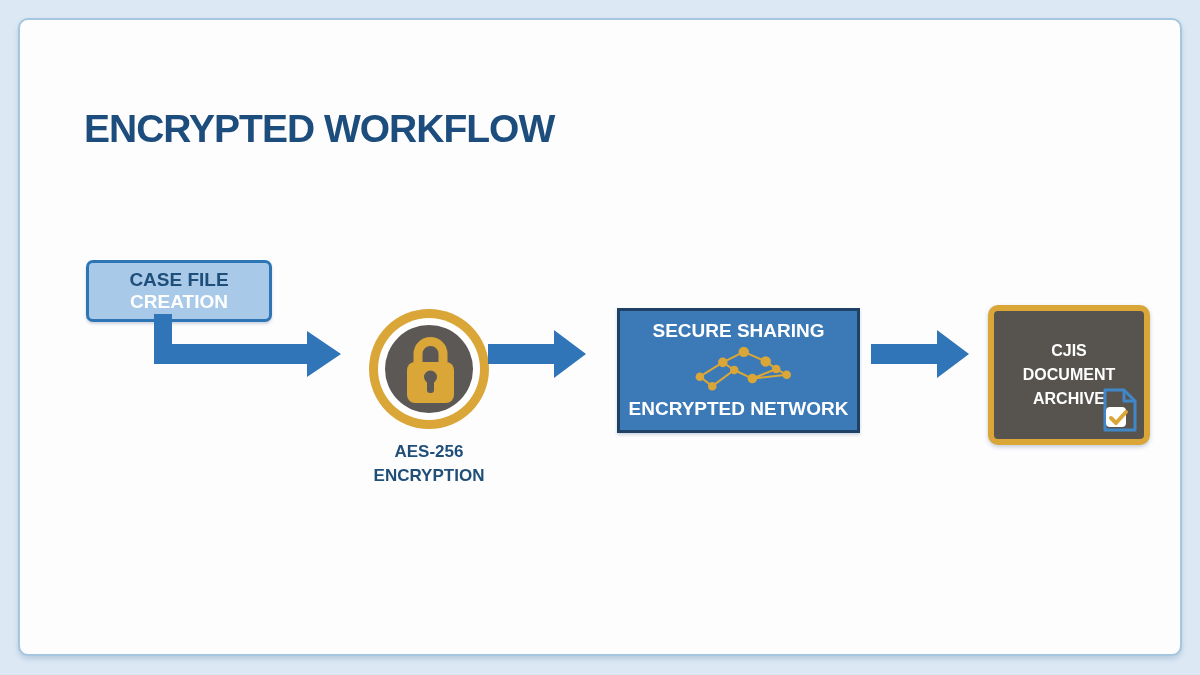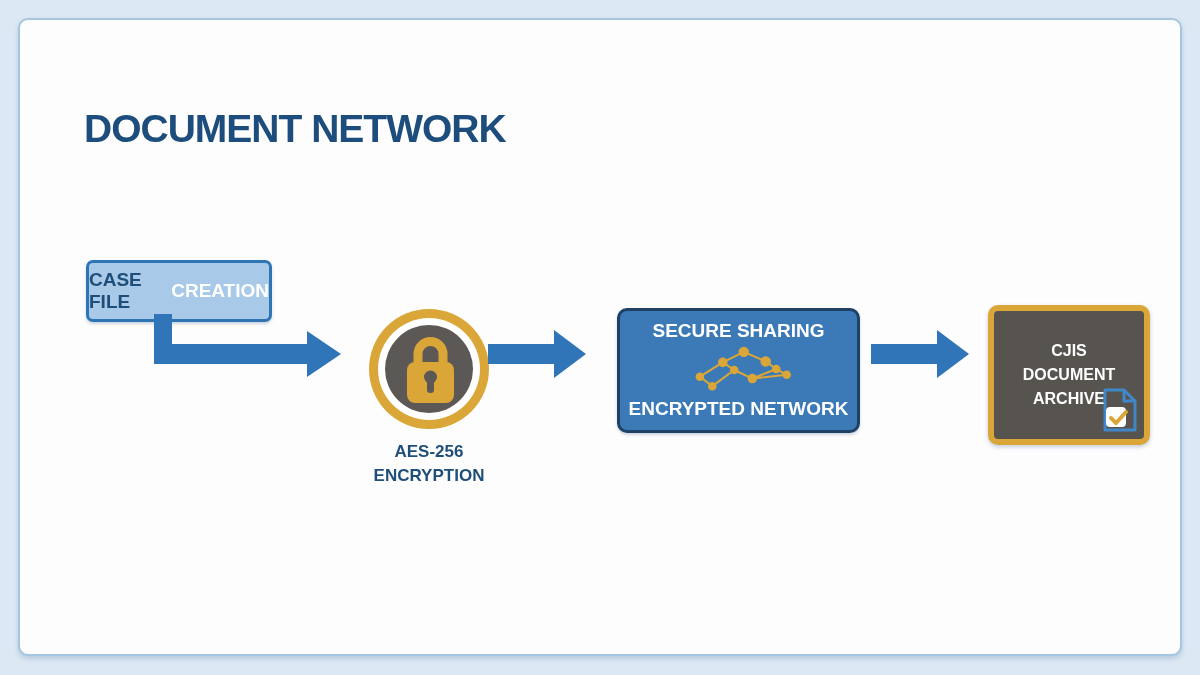--- a/index.html
+++ b/index.html
@@ -29,21 +29,21 @@
     left:64px; top:44px; width:760px;
     color:var(--title); font-weight:bold; font-size:39px; line-height:43px;
     letter-spacing:-1px;
   }
   
   .case-box{
     left:66px; top:240px; width:186px; height:62px;
     background:var(--case-fill);
     border:3px solid var(--case-border);
     border-radius:7px;
-    display:flex; flex-direction:row; align-items:center; justify-content:center;
+    display:flex; flex-direction:column; align-items:center; justify-content:center;
     font-weight:bold; font-size:19px; line-height:22px;
     box-shadow:0 2px 3px rgba(60,90,130,.25);
   }
   .case-box .l1{color:var(--navy-text);}
   .case-box .l2{color:var(--white);}
   
   .arrow-shape{fill:var(--arrow);}
   
   .medallion{left:347px; top:287px; width:124px; height:124px;}
   .gold-fill{fill:var(--gold);}
@@ -53,21 +53,21 @@
   .enc-label{
     left:309px; top:420px; width:200px;
     text-align:center; color:var(--navy-text);
     font-weight:bold; font-size:17px; line-height:24px;
   }
   
   .share-box{
     left:597px; top:288px; width:243px; height:125px;
     background:var(--share-fill);
     border:3px solid var(--share-border);
-    border-radius:10px;
+    border-radius:0;
     display:flex; flex-direction:column; align-items:center; justify-content:space-between;
     padding:9px 6px 10px 6px;
     color:var(--white); font-weight:bold; font-size:19px;
     box-shadow:0 2px 3px rgba(60,90,130,.25);
   }
   .net-icon{display:block; margin:-2px auto -2px auto;}
   .net-line{stroke:var(--gold); stroke-width:2.2; fill:none;}
   .net-node{fill:var(--gold);}
   
   .cjis-box{
@@ -84,21 +84,21 @@
   .doc-outline{stroke:var(--doc-blue); stroke-width:3; fill:none; stroke-linejoin:round;}
   .doc-check{stroke:var(--gold); stroke-width:4; fill:none; stroke-linecap:round; stroke-linejoin:round;}
 </style>
 </head>
 <body>
 
 <div class="card">
 
   <h1 class="abs page-title">
     <br>
-    <span>DOCUMENT NETWORK</span>
+    <span>ENCRYPTED WORKFLOW</span>
   </h1>
 
   <div class="abs case-box">
     <span class="l1">CASE FILE</span>
     <span class="l2">CREATION</span>
   </div>
 
   <svg class="abs" style="left:127px; top:294px;" width="200" height="68" viewBox="0 0 200 68">
     <polygon class="arrow-shape" points="7,0 25,0 25,30 160,30 160,17 194,40 160,63 160,50 7,50"></polygon>
   </svg>

